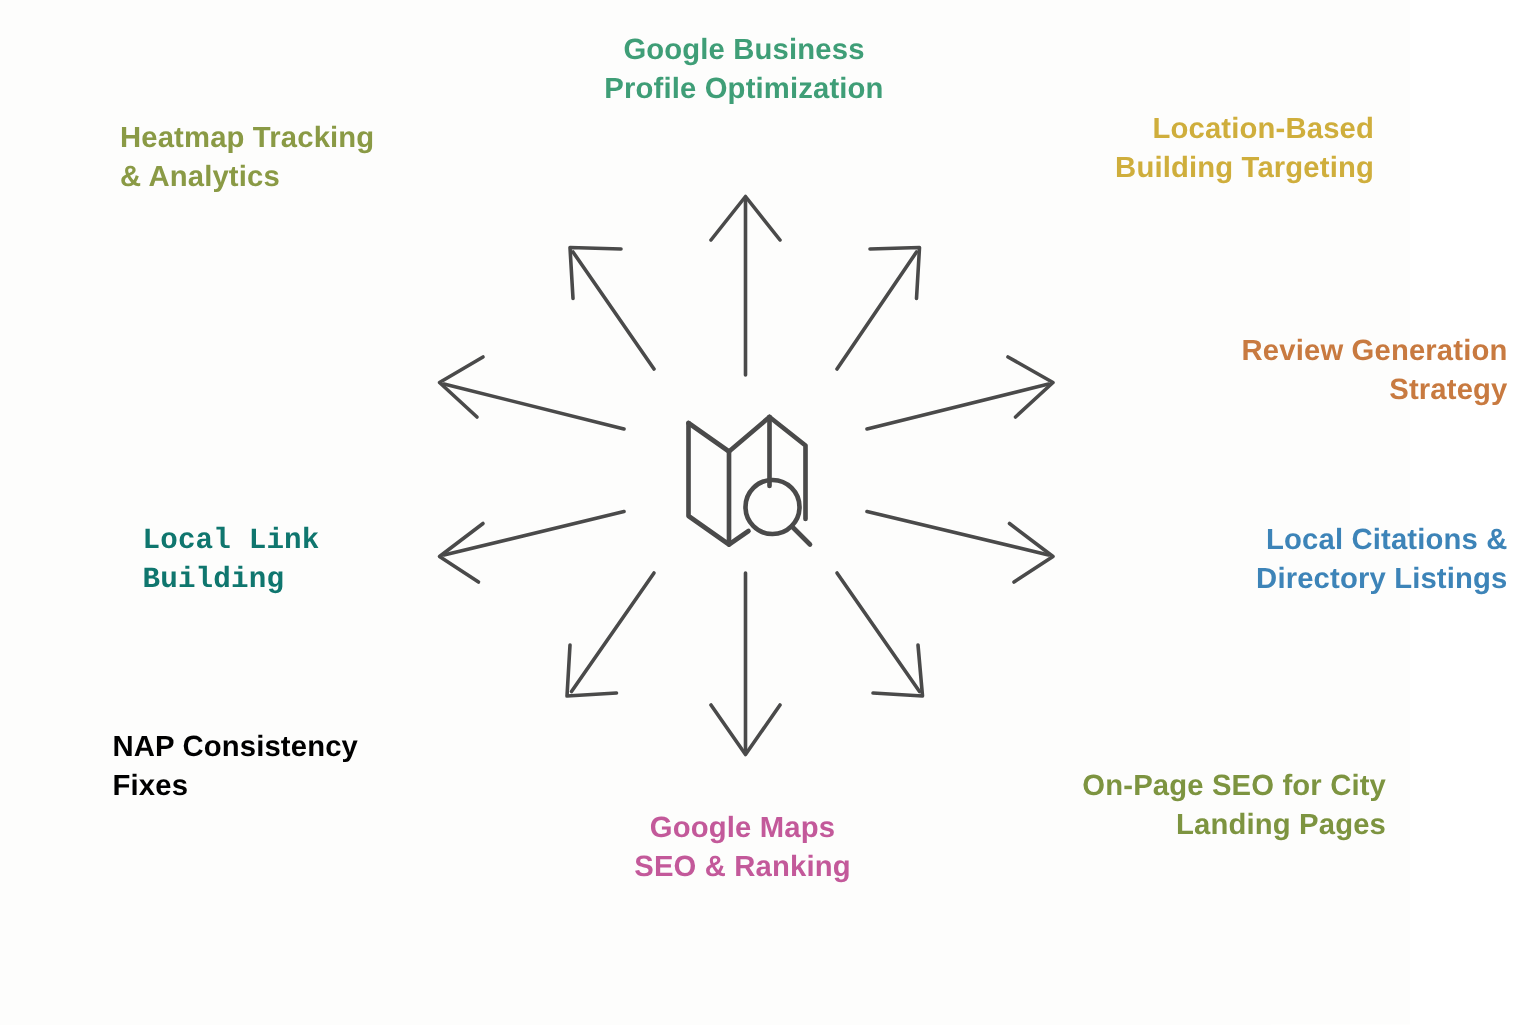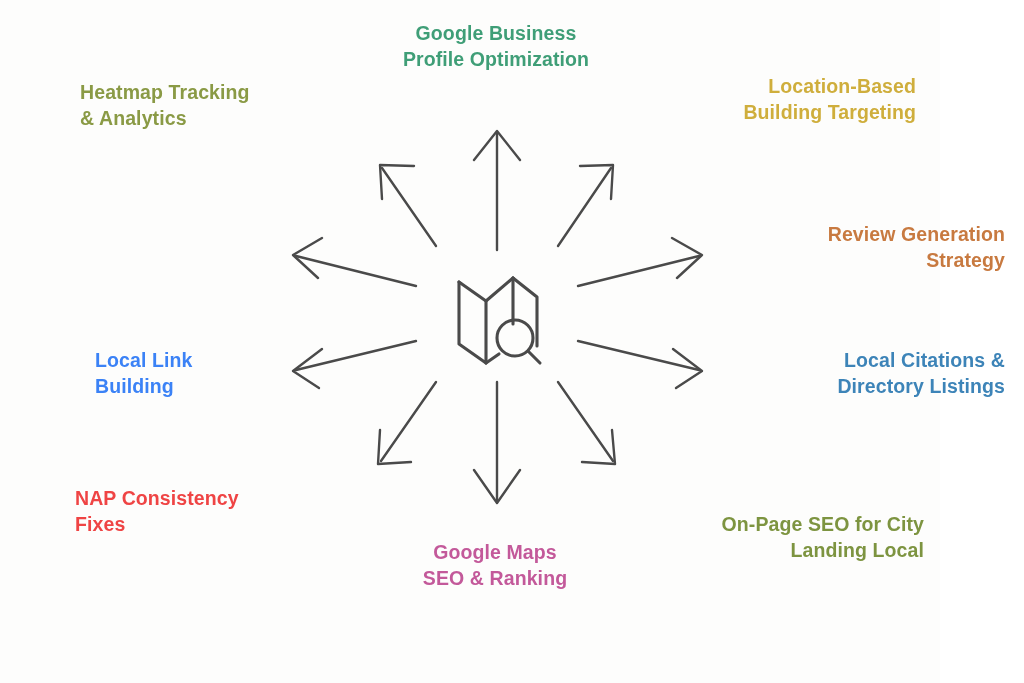--- a/index.html
+++ b/index.html
@@ -133,28 +133,28 @@
   <div class="label lbl-left" style="left:636px; top:73px; width:280px; color:#cfae3c;">Location-Based
 Building Targeting</div>
 
   <div class="label lbl-left" style="left:725px; top:221px; width:280px; color:#c87a40;">Review Generation
 Strategy</div>
 
   <div class="label lbl-left" style="left:725px; top:347px; width:280px; color:#3d84b8;">Local Citations &amp;
 Directory Listings</div>
 
   <div class="label lbl-left" style="left:634px; top:511px; width:290px; color:#7d9440;">On-Page SEO for City
-Landing Local</div>
+Landing Pages</div>
 
   <div class="label lbl-center" style="left:345px; top:539px; width:300px; color:#c3599a;">Google Maps
 SEO &amp; Ranking</div>
 
-  <div class="label lbl-right" style="left:75px; top:485px; width:280px; color:#ef4444;">NAP Consistency
+  <div class="label lbl-right" style="left:75px; top:485px; width:280px; color:#000000;">NAP Consistency
 Fixes</div>
 
-  <div class="label lbl-right" style="left:95px; top:347px; width:180px; color:#3b82f6;">Local Link
+  <div class="label lbl-right" style="left:95px; top:347px; width:180px; color:#0f766e;font-family:Liberation Mono, monospace;">Local Link
 Building</div>
 
 
   <div class="label lbl-right" style="left:80px; top:79px; width:280px; color:#8a9a45;">Heatmap Tracking
 &amp; Analytics</div>
 
 </div>
 
 </body></html>

